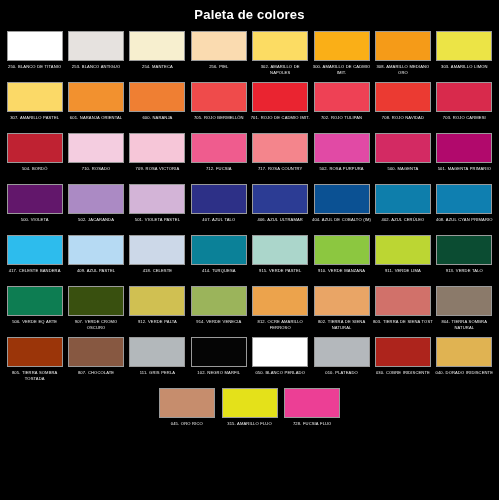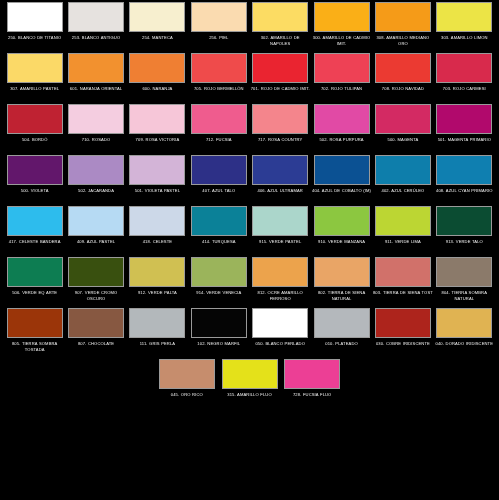--- a/index.html
+++ b/index.html
@@ -74,20 +74,21 @@
     letter-spacing: 0.12px;
     word-spacing: 0.3px;
     overflow: hidden;
   }
 </style>
 </head>
 <body>
 
 <div id="palette-page">
 
+  <div id="page-title">Paleta de colores</div>
 
   <div class="palette-grid">
       <div class="palette-row">
         <div class="swatch-cell">
           <div class="swatch-chip" style="background-color: rgb(255, 255, 255); border-color: rgb(154, 154, 154);"></div>
           <div class="swatch-label">250. BLANCO DE TITANIO</div>
         </div>
         <div class="swatch-cell">
           <div class="swatch-chip" style="background-color: rgb(230, 226, 223); border-color: rgb(154, 154, 154);"></div>
           <div class="swatch-label">253. BLANCO ANTIGUO</div>

